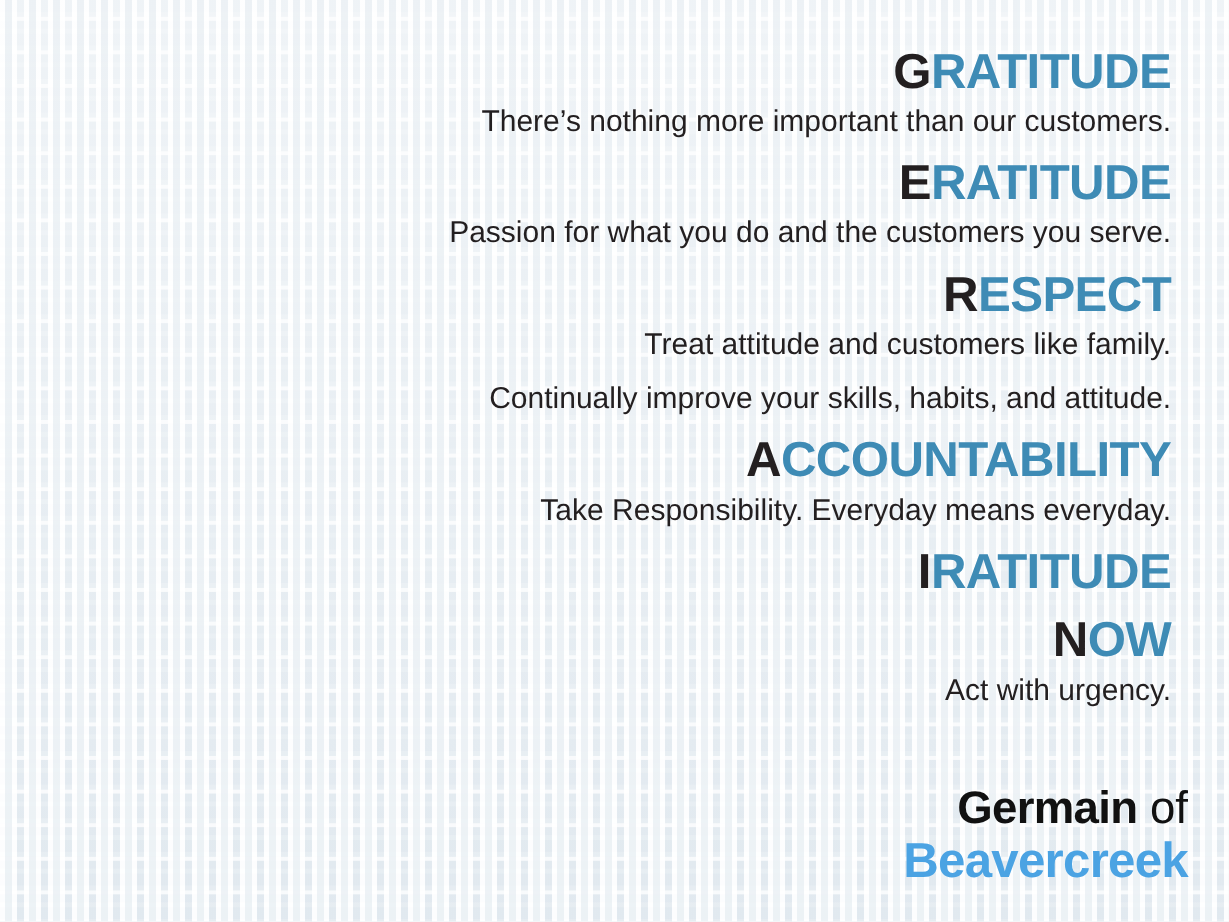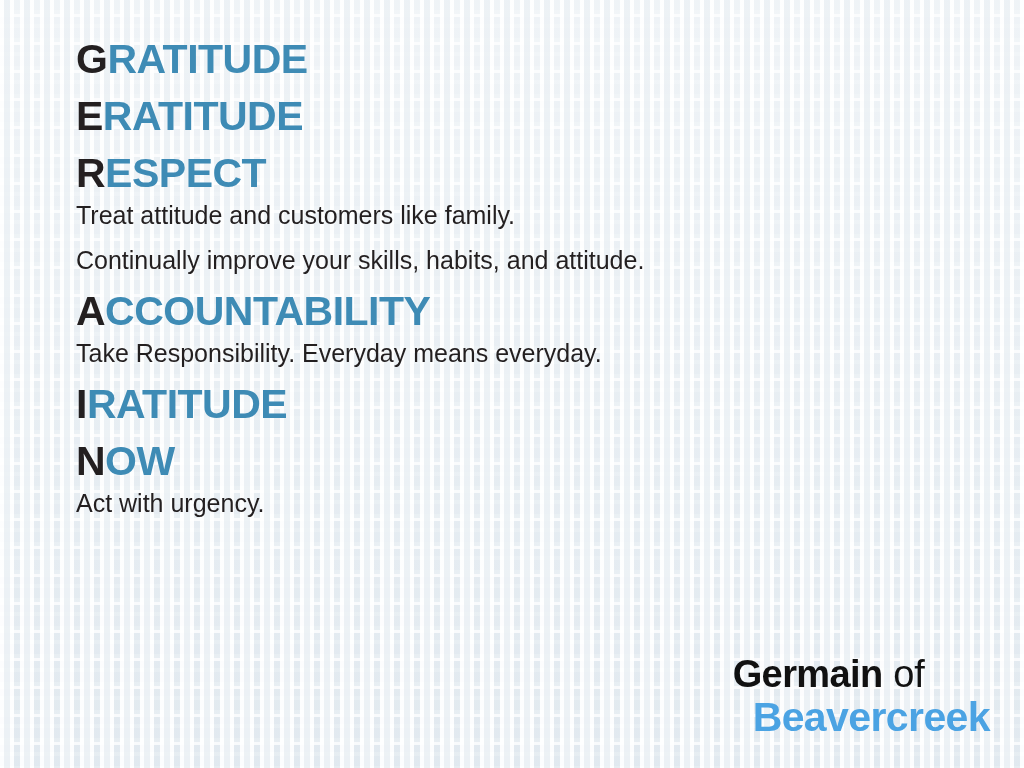--- a/index.html
+++ b/index.html
@@ -70,20 +70,21 @@
     opacity: 0.85;
   }
 
   
   #values {
     position: absolute;
     left: 76px;
     top: 36px;
     width: 900px;
     z-index: 2;
+    text-align: right;
   }
   .value-item {
     margin-bottom: 11px;
   }
   .value-heading {
     font-family: "Liberation Sans", sans-serif;
     font-weight: bold;
     font-size: 41px;
     line-height: 46px;
     letter-spacing: -0.5px;
@@ -102,20 +103,21 @@
     color: #231f20;
     margin: 2px 0 0 0;
     white-space: nowrap;
   }
 
   
   #logo {
     position: absolute;
     right: 34px;
     bottom: 28px;
+    text-align: right;
     z-index: 3;
     line-height: 1.0;
   }
   .logo-line1 {
     font-family: "Liberation Sans", sans-serif;
     font-size: 38px;
     line-height: 42px;
     color: #111111;
     white-space: nowrap;
   }
@@ -140,24 +142,26 @@
 </style>
 </head>
 <body>
 
 <div id="slide">
 
   <div id="values">
 
     <div class="value-item">
       <div class="value-heading"><span class="initial">G</span><span class="remainder">RATITUDE</span></div>
+      <div class="value-desc">There’s nothing more important than our customers.</div>
     </div>
 
     <div class="value-item">
       <div class="value-heading"><span class="initial">E</span><span class="remainder">RATITUDE</span></div>
+      <div class="value-desc">Passion for what you do and the customers you serve.</div>
     </div>
 
     <div class="value-item">
       <div class="value-heading"><span class="initial">R</span><span class="remainder">ESPECT</span></div>
       <div class="value-desc">Treat attitude and customers like family.</div>
     </div>
 
     <div class="value-item">
       <div class="value-desc">Continually improve your skills, habits, and attitude.</div>
     </div>

